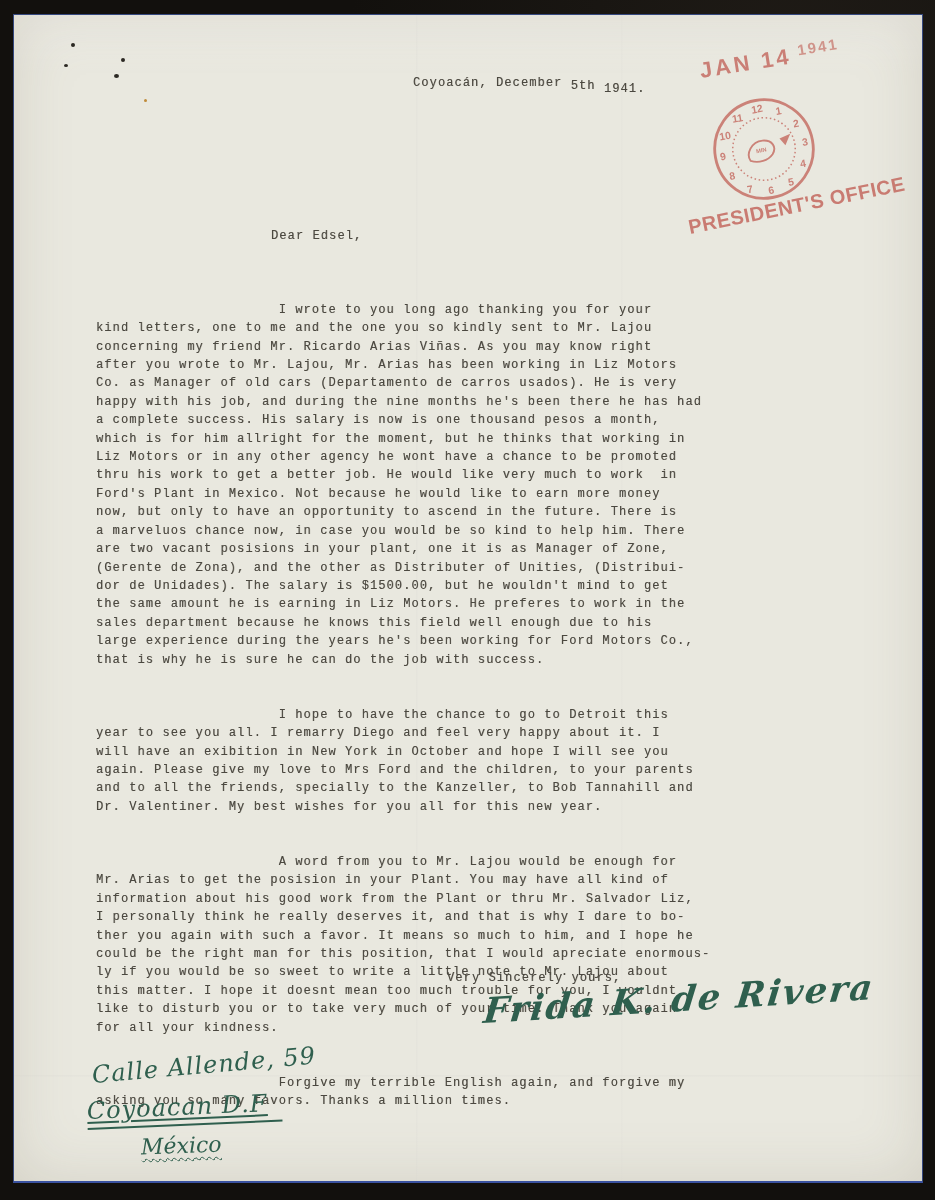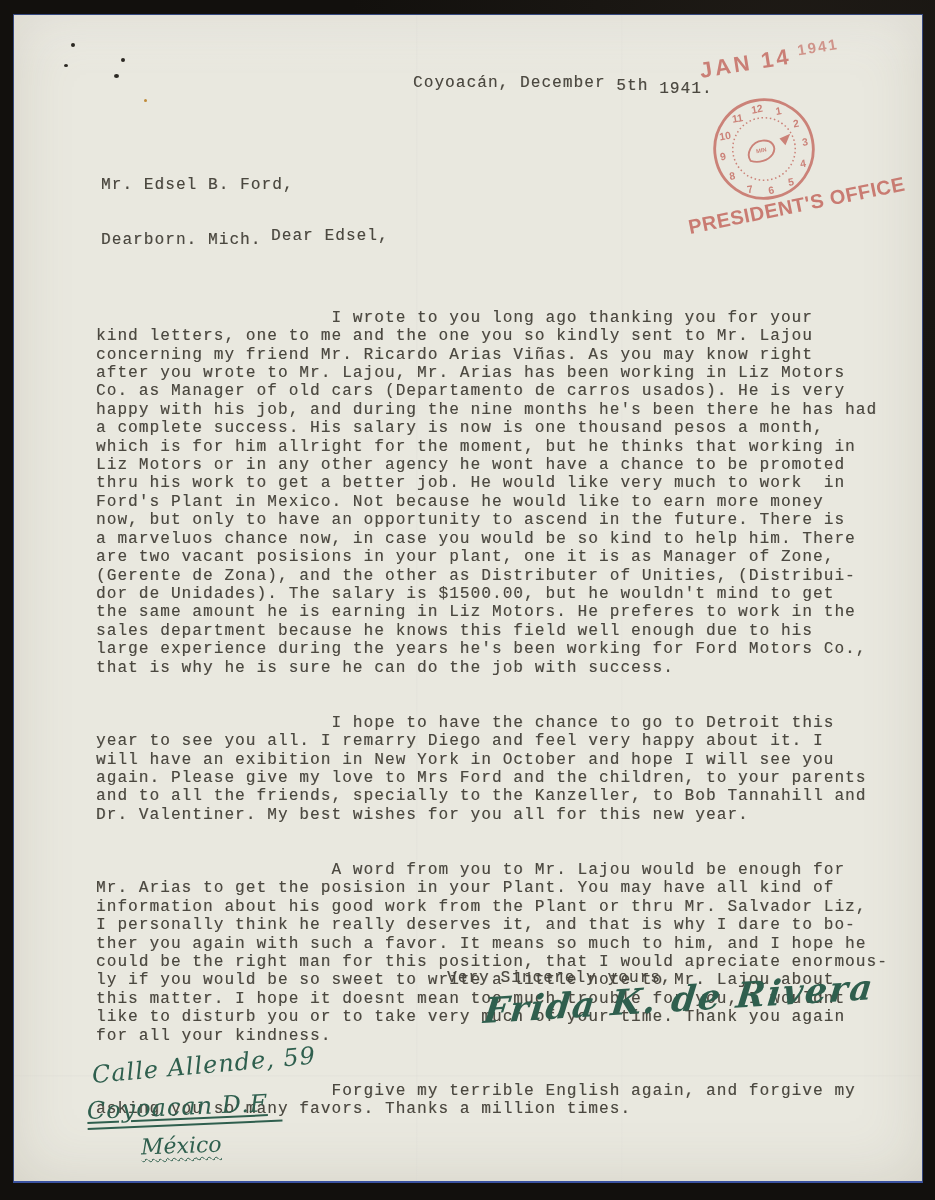--- a/index.html
+++ b/index.html
@@ -25,21 +25,21 @@
     border-bottom:2px solid #3a52a0;
     box-shadow: inset 0 0 60px rgba(120,112,90,0.18);
   }
   .crease-v{position:absolute;top:0;bottom:0;width:2px;
     background:linear-gradient(90deg,rgba(110,105,88,0.10),rgba(255,255,255,0.25),rgba(110,105,88,0.08));}
   .crease-h{position:absolute;left:0;right:0;height:2px;
     background:linear-gradient(180deg,rgba(110,105,88,0.10),rgba(255,255,255,0.22),rgba(110,105,88,0.08));}
   .type{
     position:absolute;
     color:#4b4840;
-    font-size:16px;
+    font-size:12px;
     letter-spacing:1.1px;
     line-height:18.4px;
     white-space:pre;
     text-shadow:0.4px 0.4px 0.6px rgba(75,70,60,0.45);
   }
   .para{white-space:pre;margin:0;}
   .drop1{position:relative;top:3px;}
   .drop2{position:relative;top:6px;}
   
   .stamp{color:#c4695f;}
@@ -124,28 +124,24 @@
       </g>
 
       <path d="M -16,10 C -20,2 -12,-10 0,-9 C 10,-8 14,0 8,7 C 2,13 -8,14 -16,10 Z" stroke-width="2"></path>
       <path d="M 18,-8 L 30,-11 L 23,0 Z" fill="#c4695f" stroke="none"></path>
       <text x="-3" y="3" font-size="6" font-weight="bold" fill="#c4695f" stroke="none" text-anchor="middle">MIN</text>
     </g>
   </svg>
 
   <div id="stamp-office" class="stamp">PRESIDENT'S OFFICE</div>
 
-  <div class="type" style="left:87px;top:124px;">
-    <div>Mr. Edsel B. Ford,</div>
-    <div>Dearborn. Mich.</div>
-  </div>
 
   <div class="type" style="left:217px;top:212px;margin-left:40px;">Dear Edsel,</div>
 
-  <div class="type" style="left:82px;top:257px;">
+  <div class="type" style="left:82px;top:249px;">
     <p class="para">                      I wrote to you long ago thanking you for your
 kind letters, one to me and the one you so kindly sent to Mr. Lajou
 concerning my friend Mr. Ricardo Arias Viñas. As you may know right
 after you wrote to Mr. Lajou, Mr. Arias has been working in Liz Motors
 Co. as Manager of old cars (Departamento de carros usados). He is very
 happy with his job, and during the nine months he's been there he has had
 a complete success. His salary is now is one thousand pesos a month,
 which is for him allright for the moment, but he thinks that working in
 Liz Motors or in any other agency he wont have a chance to be promoted
 thru his work to get a better job. He would like very much to work  in

